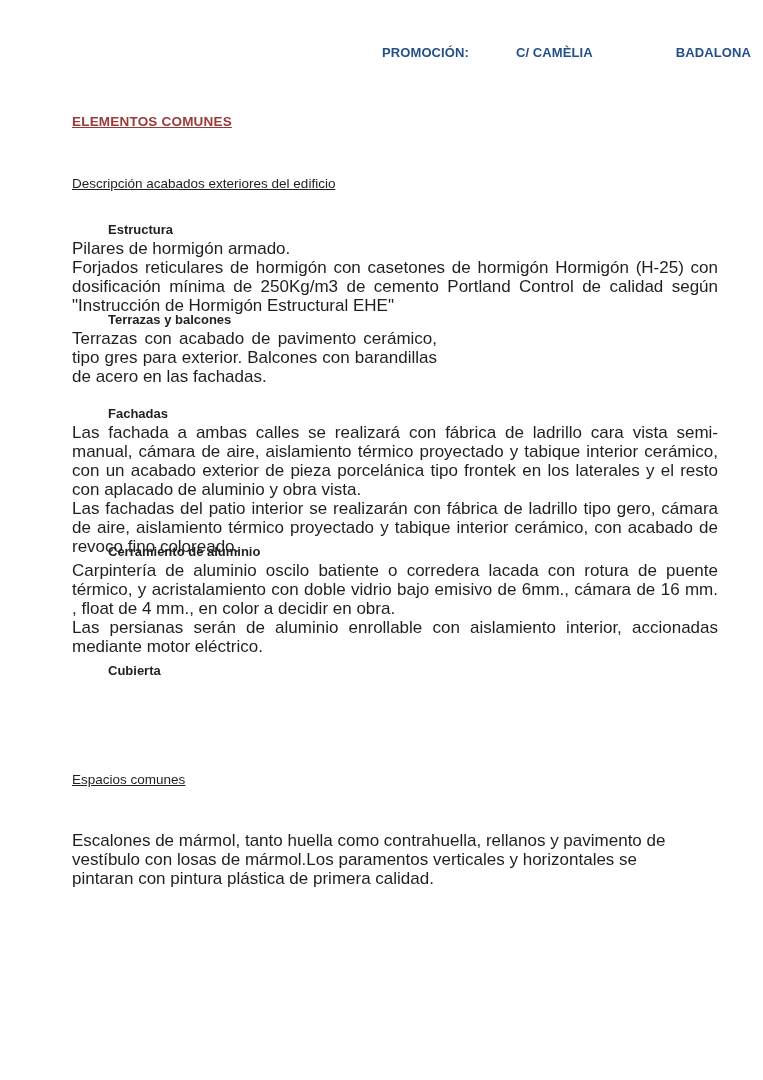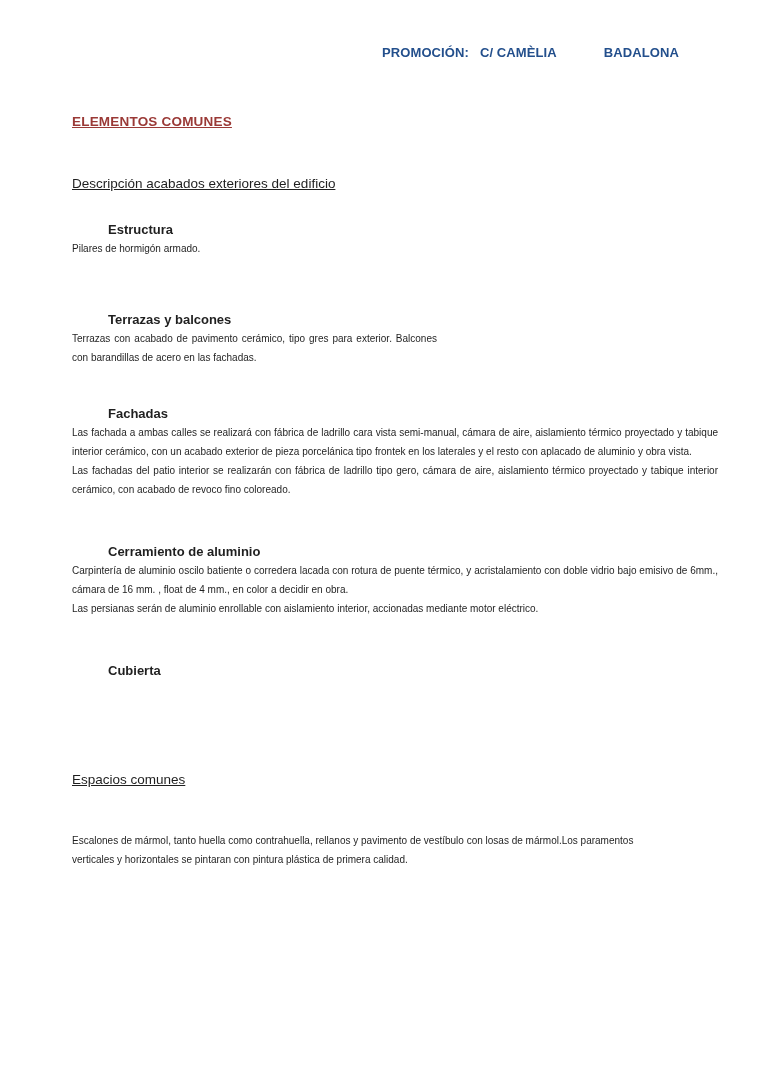--- a/index.html
+++ b/index.html
@@ -20,20 +20,21 @@
     position: absolute;
     top: 45px;
     left: 382px;
     display: flex;
     align-items: baseline;
     font-size: 13px;
     font-weight: 700;
     color: #234f8c;
     letter-spacing: 0.1px;
     white-space: nowrap;
+    gap: 36px;
   }
   .doc-header .promo-value { margin-left: 11px; }
   .doc-header .promo-city  { margin-left: 47px; }
 
   .title {
     position: absolute;
     top: 114px;
     left: 72px;
     margin: 0;
     font-size: 13.5px;
@@ -61,21 +62,21 @@
   }
   .sec h3 {
     margin: 0;
     font-size: 13px;
     font-weight: 700;
     line-height: 19px;
     padding-left: 36px;
   }
   .sec p {
     margin: 0;
-    font-size: 10px;
+    font-size: 17px;
     line-height: 19px;
   }
   .just   { text-align: justify; }
   .narrow { width: 365px; }
   .vest   { width: 600px; }
 
   .sec-estructura  { top: 220px; }
   .sec-terrazas    { top: 310px; }
   .sec-fachadas    { top: 404px; }
   .sec-cerramiento { top: 542px; }
@@ -93,20 +94,21 @@
     <span class="promo-city">BADALONA</span>
   </div>
 
   <h1 class="title">ELEMENTOS COMUNES</h1>
 
   <h2 class="subtitle sub-exteriores">Descripción acabados exteriores del edificio</h2>
 
   <section class="sec sec-estructura">
     <h3>Estructura</h3>
     <p>Pilares de hormigón armado.</p>
+    <p class="just">Forjados reticulares de hormigón con casetones de hormigón Hormigón (H-25) con dosificación mínima de 250Kg/m3 de cemento Portland Control de calidad según "Instrucción de Hormigón Estructural EHE"</p>
   </section>
 
   <section class="sec sec-terrazas">
     <h3>Terrazas y balcones</h3>
     <p class="just narrow">Terrazas con acabado de pavimento cerámico, tipo gres para exterior. Balcones con barandillas de acero en las fachadas.</p>
   </section>
 
   <section class="sec sec-fachadas">
     <h3>Fachadas</h3>
     <p class="just">Las fachada a ambas calles se realizará con fábrica de ladrillo cara vista semi-manual, cámara de aire, aislamiento térmico proyectado y tabique interior cerámico, con un acabado exterior de pieza porcelánica tipo frontek en los laterales y el resto con aplacado de aluminio y obra vista.</p>

